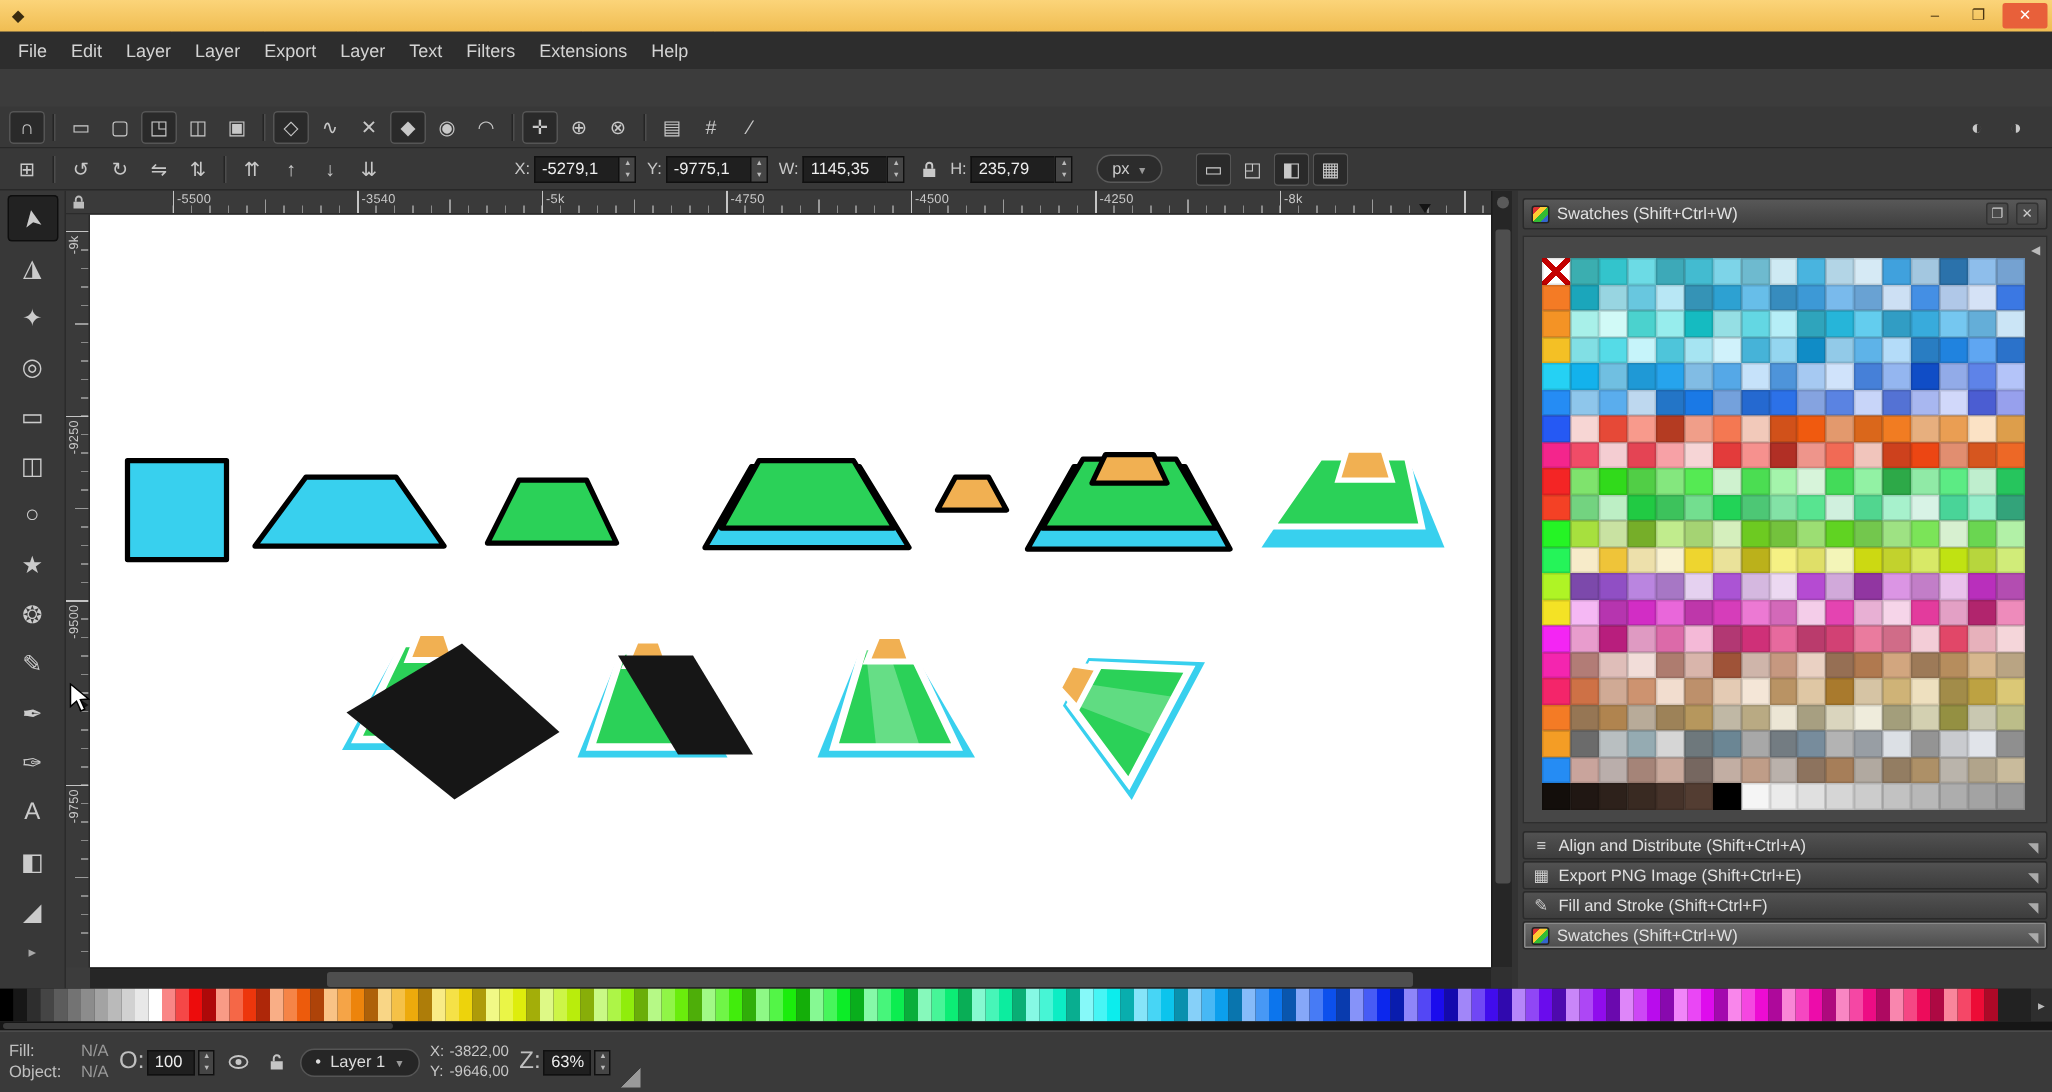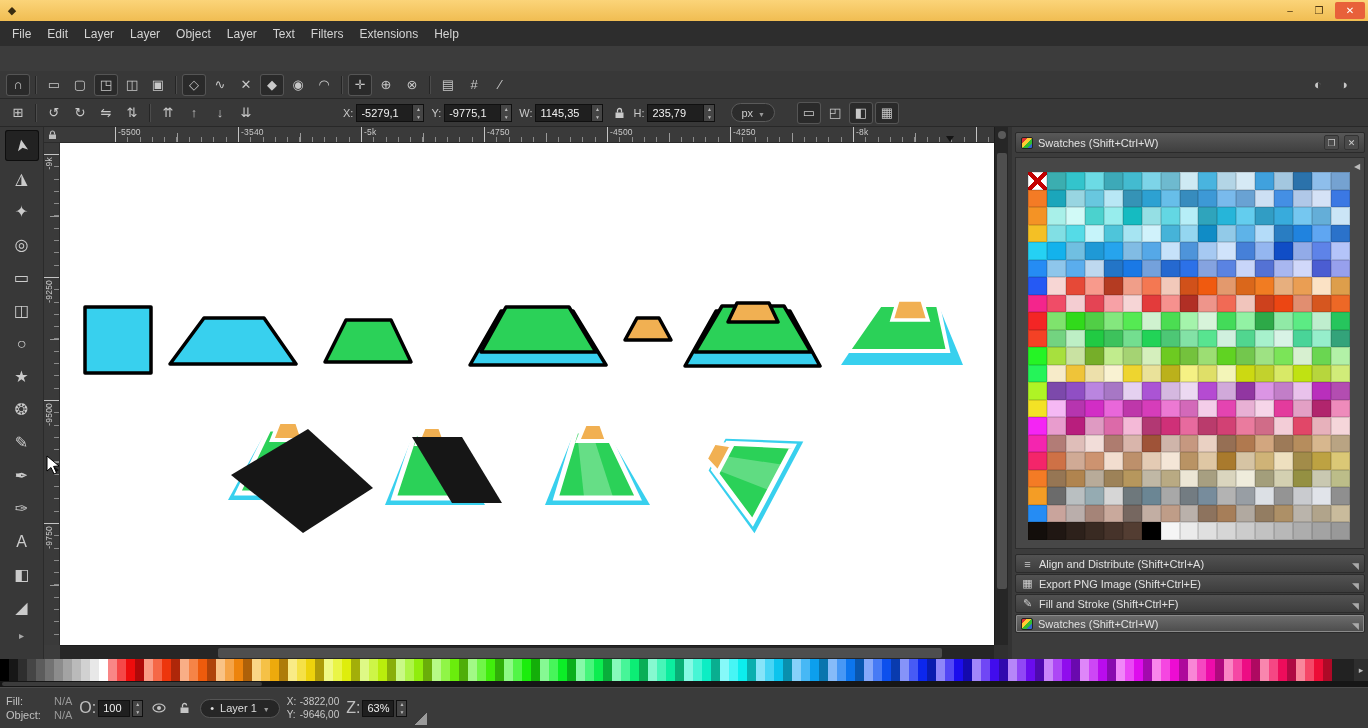--- a/index.html
+++ b/index.html
@@ -143,21 +143,21 @@
         <div class="winbtn" data-name="restore-button">❐</div>
         <div class="winbtn close" data-name="close-button">✕</div>
       </div>
   </div>
 
   <div class="menubar" id="menubar" data-name="menubar">
       <div class="menu-item" data-name="menu-file">File</div>
       <div class="menu-item" data-name="menu-edit">Edit</div>
       <div class="menu-item" data-name="menu-view">Layer</div>
       <div class="menu-item" data-name="menu-layer">Layer</div>
-      <div class="menu-item" data-name="menu-object">Object</div>
+      <div class="menu-item" data-name="menu-object">Export</div>
       <div class="menu-item" data-name="menu-path">Layer</div>
       <div class="menu-item" data-name="menu-text">Text</div>
       <div class="menu-item" data-name="menu-filters">Filters</div>
       <div class="menu-item" data-name="menu-extensions">Extensions</div>
       <div class="menu-item" data-name="menu-help">Help</div>
     </div>
 
   <div class="bar" id="snapbar" data-name="snap-toolbar">
     <div class="btnrow" id="snapbar-left" data-name="snap-toolbar-buttons">
         <span class="tbtn active" data-name="snap-enable-button">

